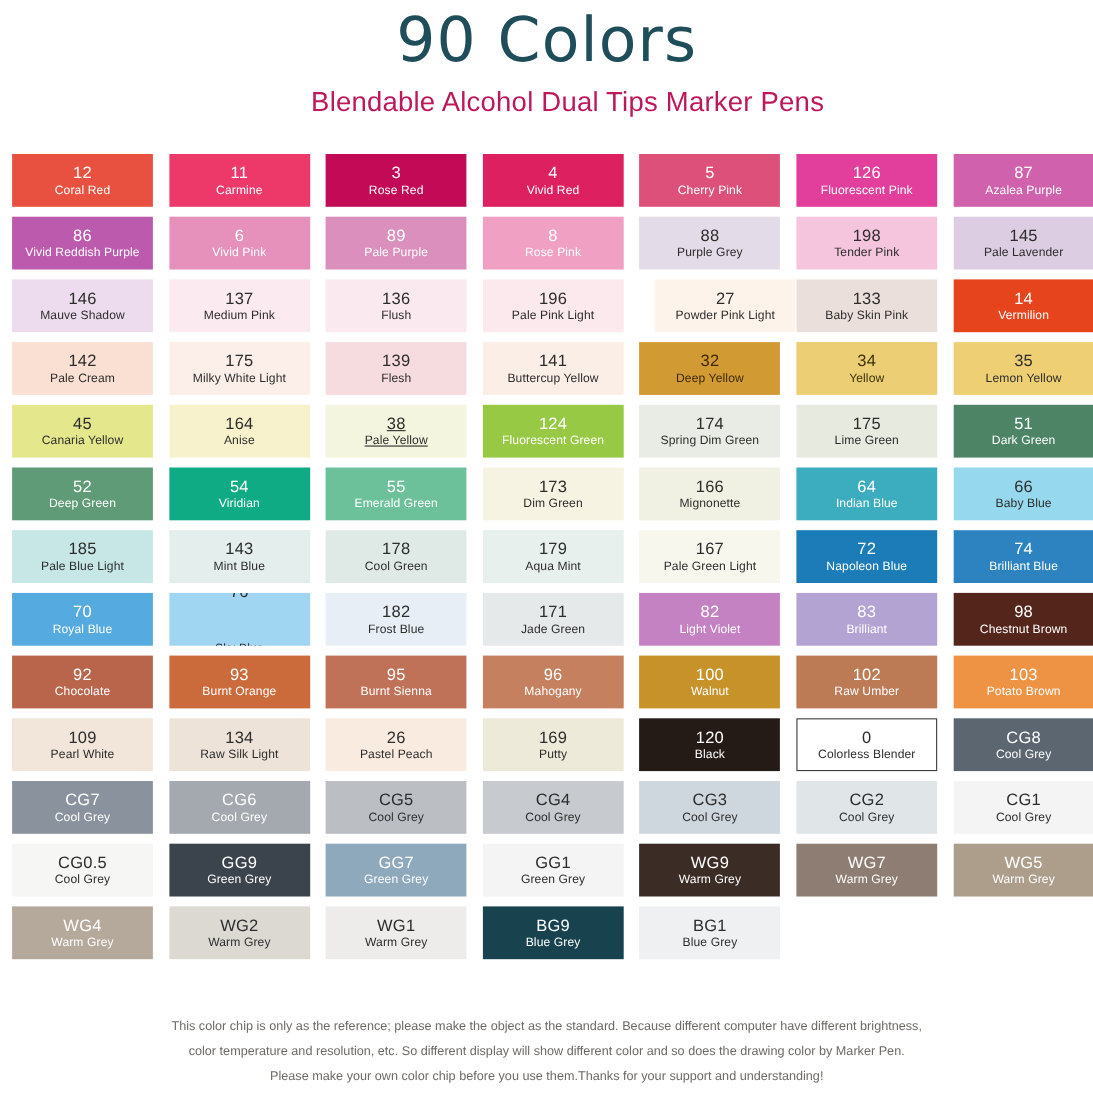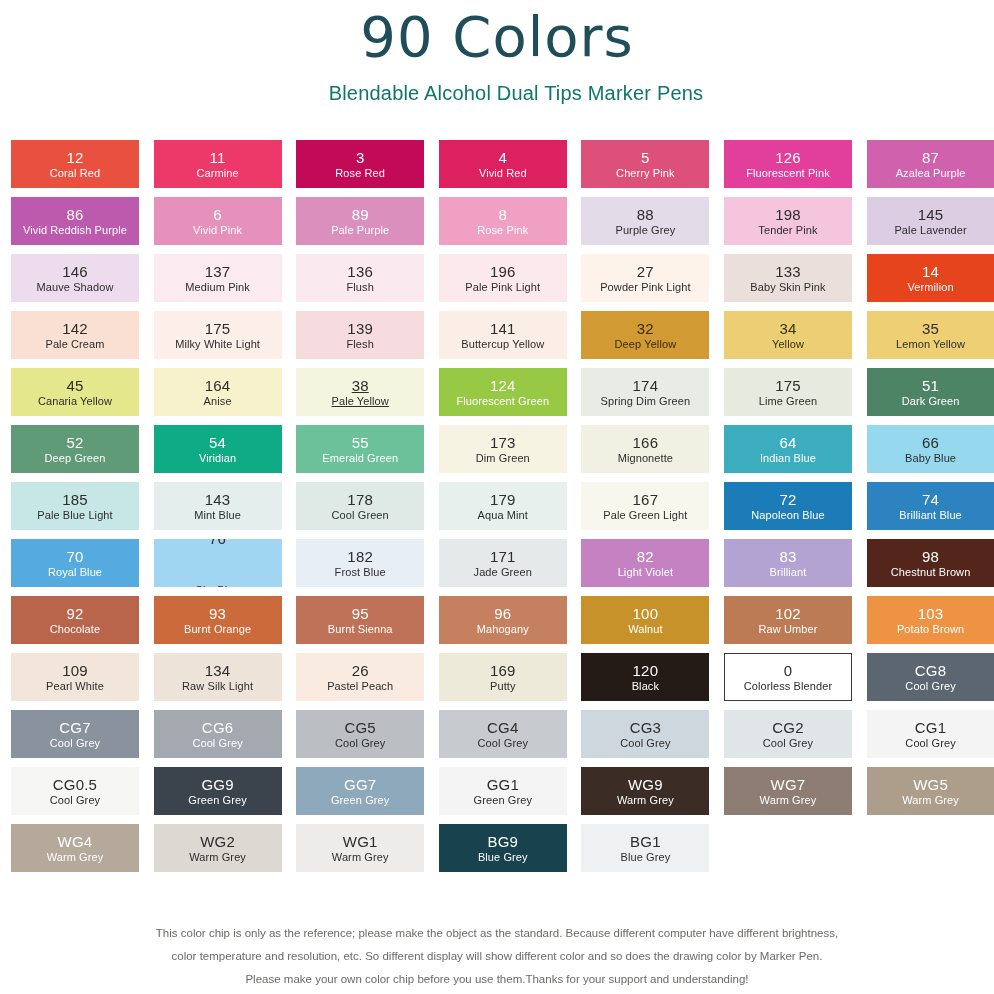--- a/index.html
+++ b/index.html
@@ -26,24 +26,24 @@
   }
   .title {
     font-size: 56px;
     line-height: 62px;
     font-weight: 400;
     color: #1f4e5a;
     letter-spacing: 1px;
     font-family: "DejaVu Sans", sans-serif;
   }
   .subtitle {
-    font-size: 20px;
+    font-size: 25px;
     line-height: 34px;
     font-weight: 400;
-    color: #0f766e;
+    color: #be185d;
     letter-spacing: 0.2px;
     margin-top: 8px;
     font-family: "Liberation Sans", sans-serif;
     padding-left: 38px;
   }
   
   .grid {
     position: absolute;
     left: 11px;
     top: 140px;
@@ -174,21 +174,21 @@
         <div class="nm">Medium Pink</div>
       </div>
       <div class="swatch" style="background: rgb(250, 234, 239); color: rgb(45, 45, 45);">
         <div class="code">136</div>
         <div class="nm">Flush</div>
       </div>
       <div class="swatch" style="background: rgb(251, 233, 238); color: rgb(45, 45, 45);">
         <div class="code">196</div>
         <div class="nm">Pale Pink Light</div>
       </div>
-      <div class="swatch" style="background: rgb(253, 243, 234); color: rgb(45, 45, 45);">
+      <div class="swatch" style="background: rgb(253, 243, 234); color: rgb(45, 45, 45); margin-left: 14px;">
         <div class="code">27</div>
         <div class="nm">Powder Pink Light</div>
       </div>
       <div class="swatch" style="background: rgb(235, 223, 219); color: rgb(45, 45, 45);">
         <div class="code">133</div>
         <div class="nm">Baby Skin Pink</div>
       </div>
       <div class="swatch" style="background: rgb(229, 68, 28); color: rgb(255, 255, 255);">
         <div class="code">14</div>
         <div class="nm">Vermilion</div>

